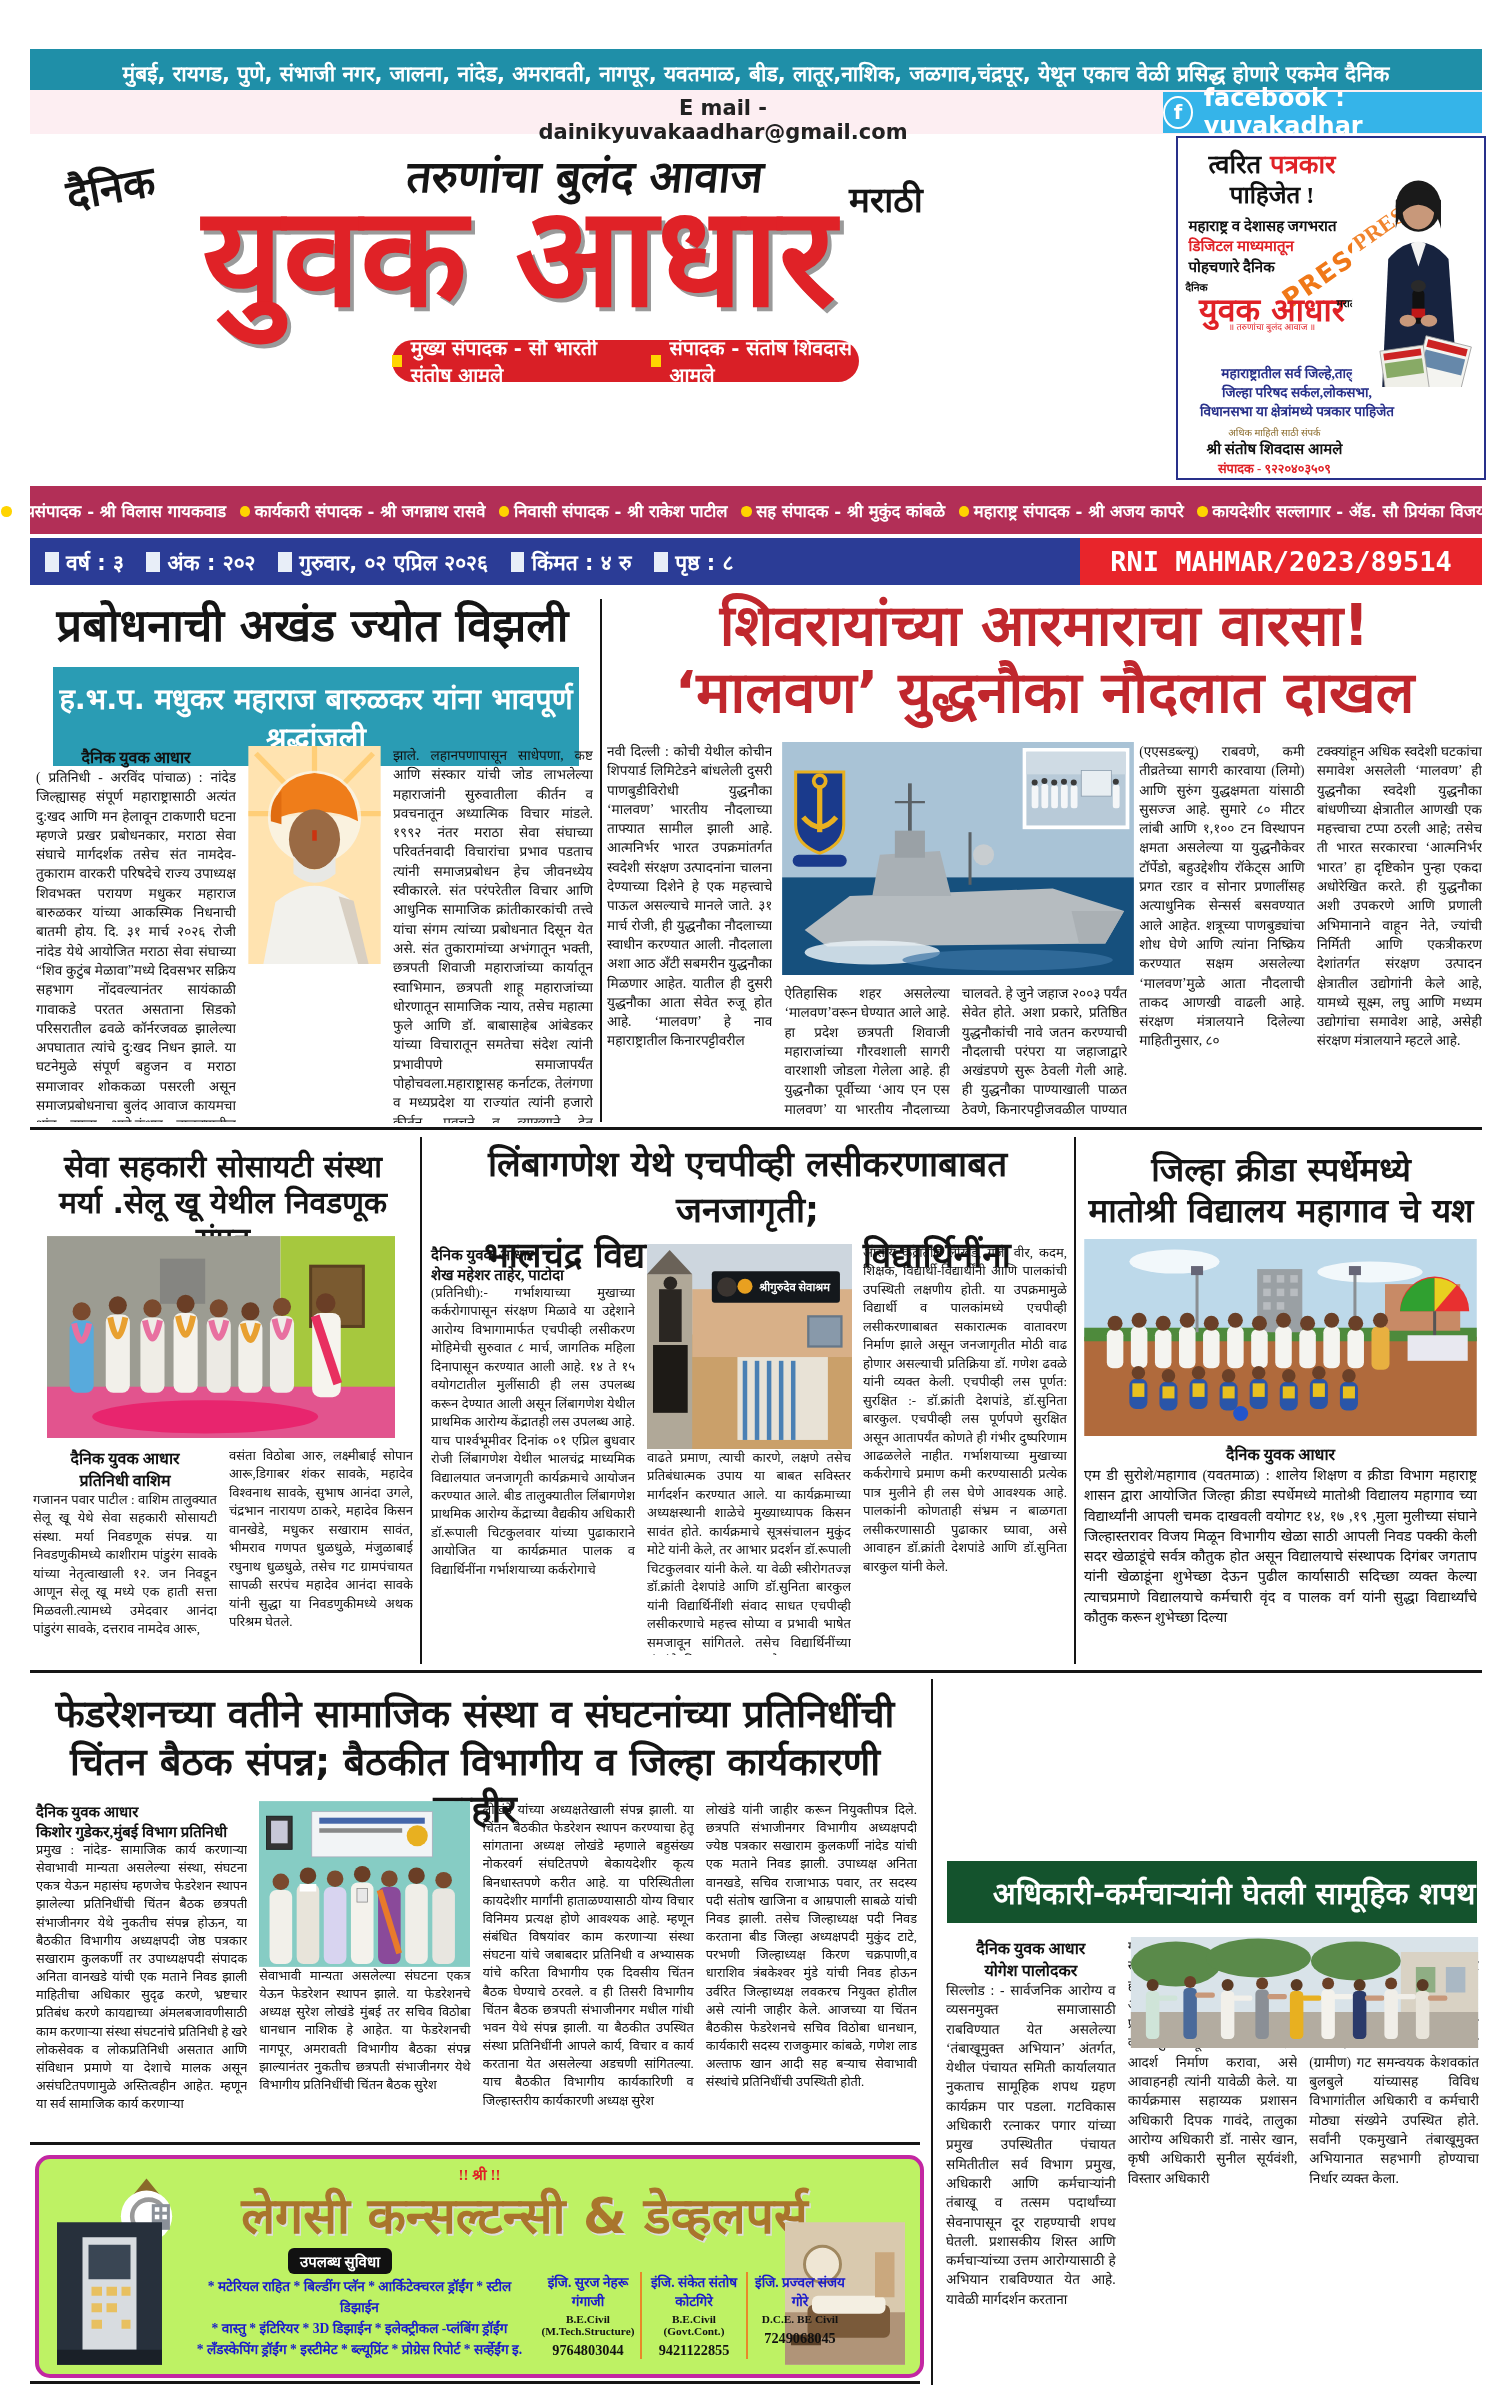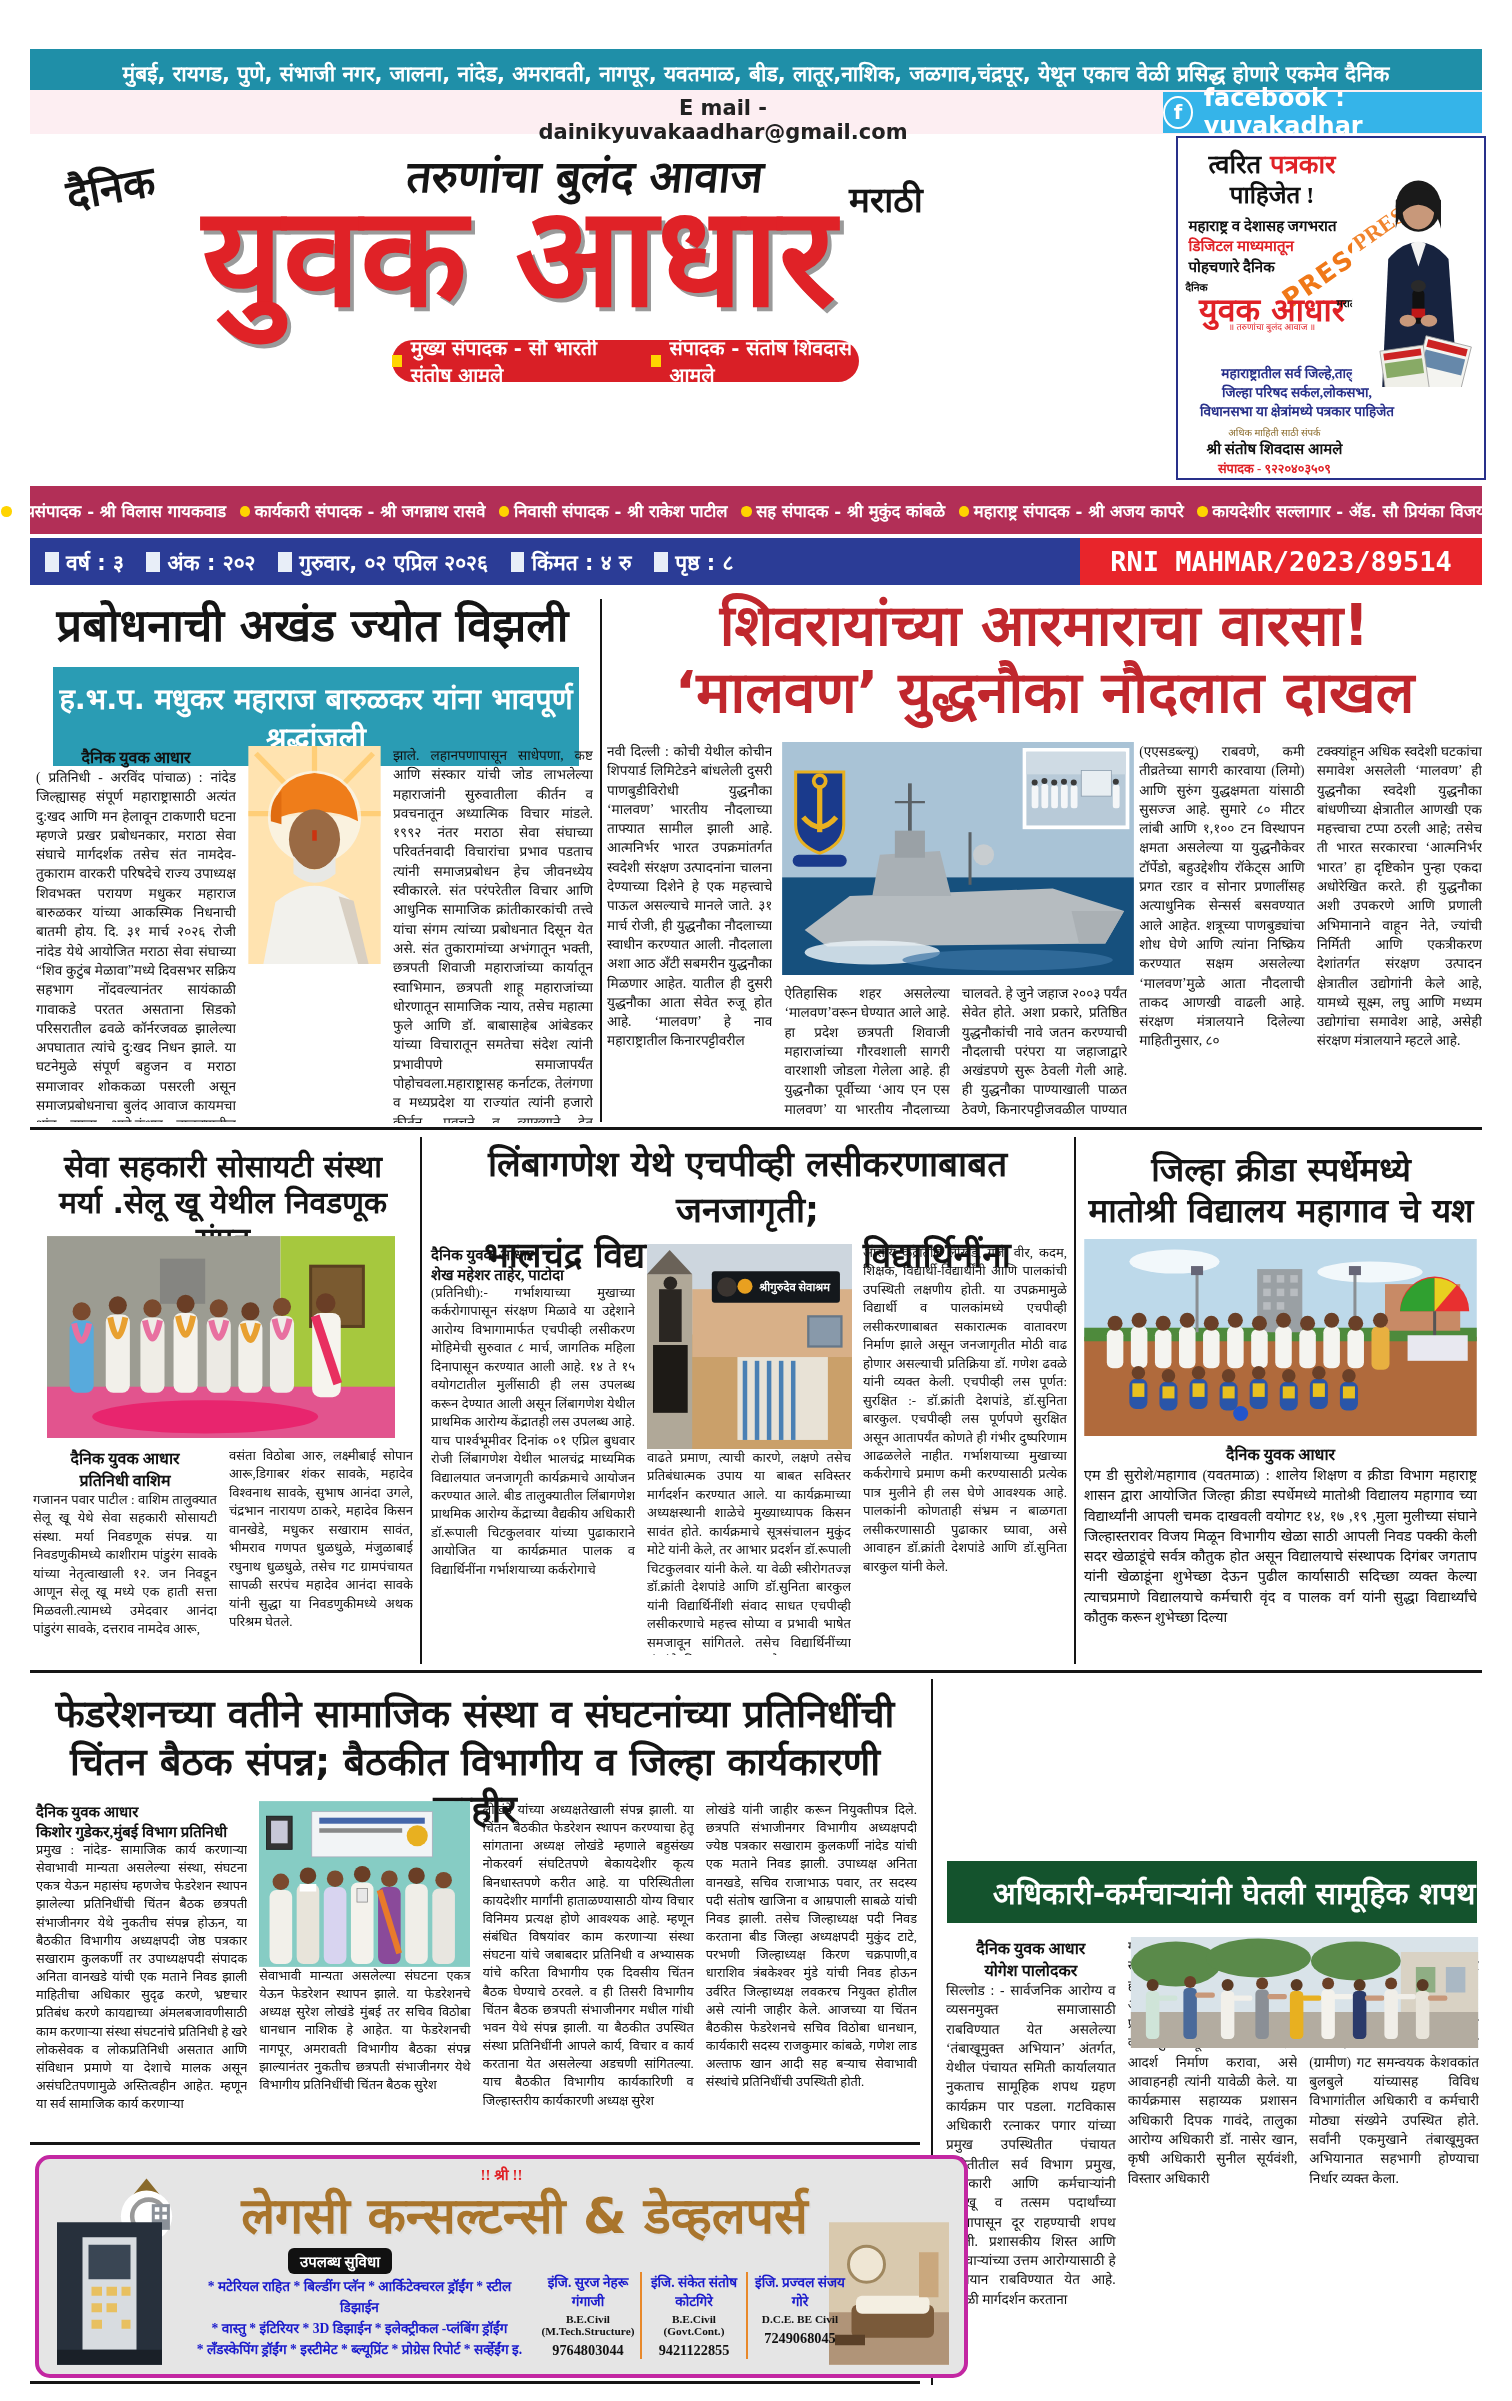--- a/index.html
+++ b/index.html
@@ -102,21 +102,21 @@
   .fe-h{left:30px;top:1691px;width:890px;text-align:center;font-size:38px;line-height:1.25;}
   .fe-b{left:36px;top:1801px;width:881px;height:331px;}
   .si-h{left:941px;top:1709px;width:541px;text-align:center;font-size:48px;line-height:1.35;}
   .si-s{left:947px;top:1861px;width:527px;background:#14532d;color:#fff;text-align:right;
         font-size:30px;font-weight:bold;font-family:"DejaVu Sans",sans-serif;padding:10.5px 1.5px;}
   .si-b{left:946px;top:1937px;width:533px;height:452px;position:absolute;}
   .si-ph{position:absolute;left:184px;top:0;width:349px;height:111px;}
   .si-pad{}
   
   .lg-ad{left:35px;top:2155px;width:881px;height:215px;border:4.5px solid #c327a2;border-radius:15px;
-         background:#e5e5e5;overflow:hidden;padding-left:44px;}
+         background:#bef264;overflow:hidden;}
   .lg-shree{position:absolute;left:0;top:4.5px;width:100%;text-align:center;color:#e02227;font-size:15px;font-weight:bold;}
   .lg-title{position:absolute;left:173px;top:21px;width:625px;text-align:center;color:#a9752c;
             font-size:50px;font-weight:bold;font-family:"DejaVu Sans",sans-serif;text-shadow:1.5px 1.5px 0 #ddd;}
   .lg-fac{position:absolute;left:249px;top:89px;background:#111;color:#fff;font-size:15px;font-weight:bold;
           padding:3px 12px;border-radius:6px;}
   .lg-srv{position:absolute;left:151px;top:117px;width:339px;color:#1a1acc;font-size:13.6px;font-weight:bold;
           line-height:1.55;text-align:center;}
   .lg-con{position:absolute;left:497px;top:113px;width:316px;display:flex;}
   .lg-con>div{flex:1;text-align:center;padding:0 4.5px;}
   .lg-con>div+div{border-left:2.3px solid #e8882a;}

